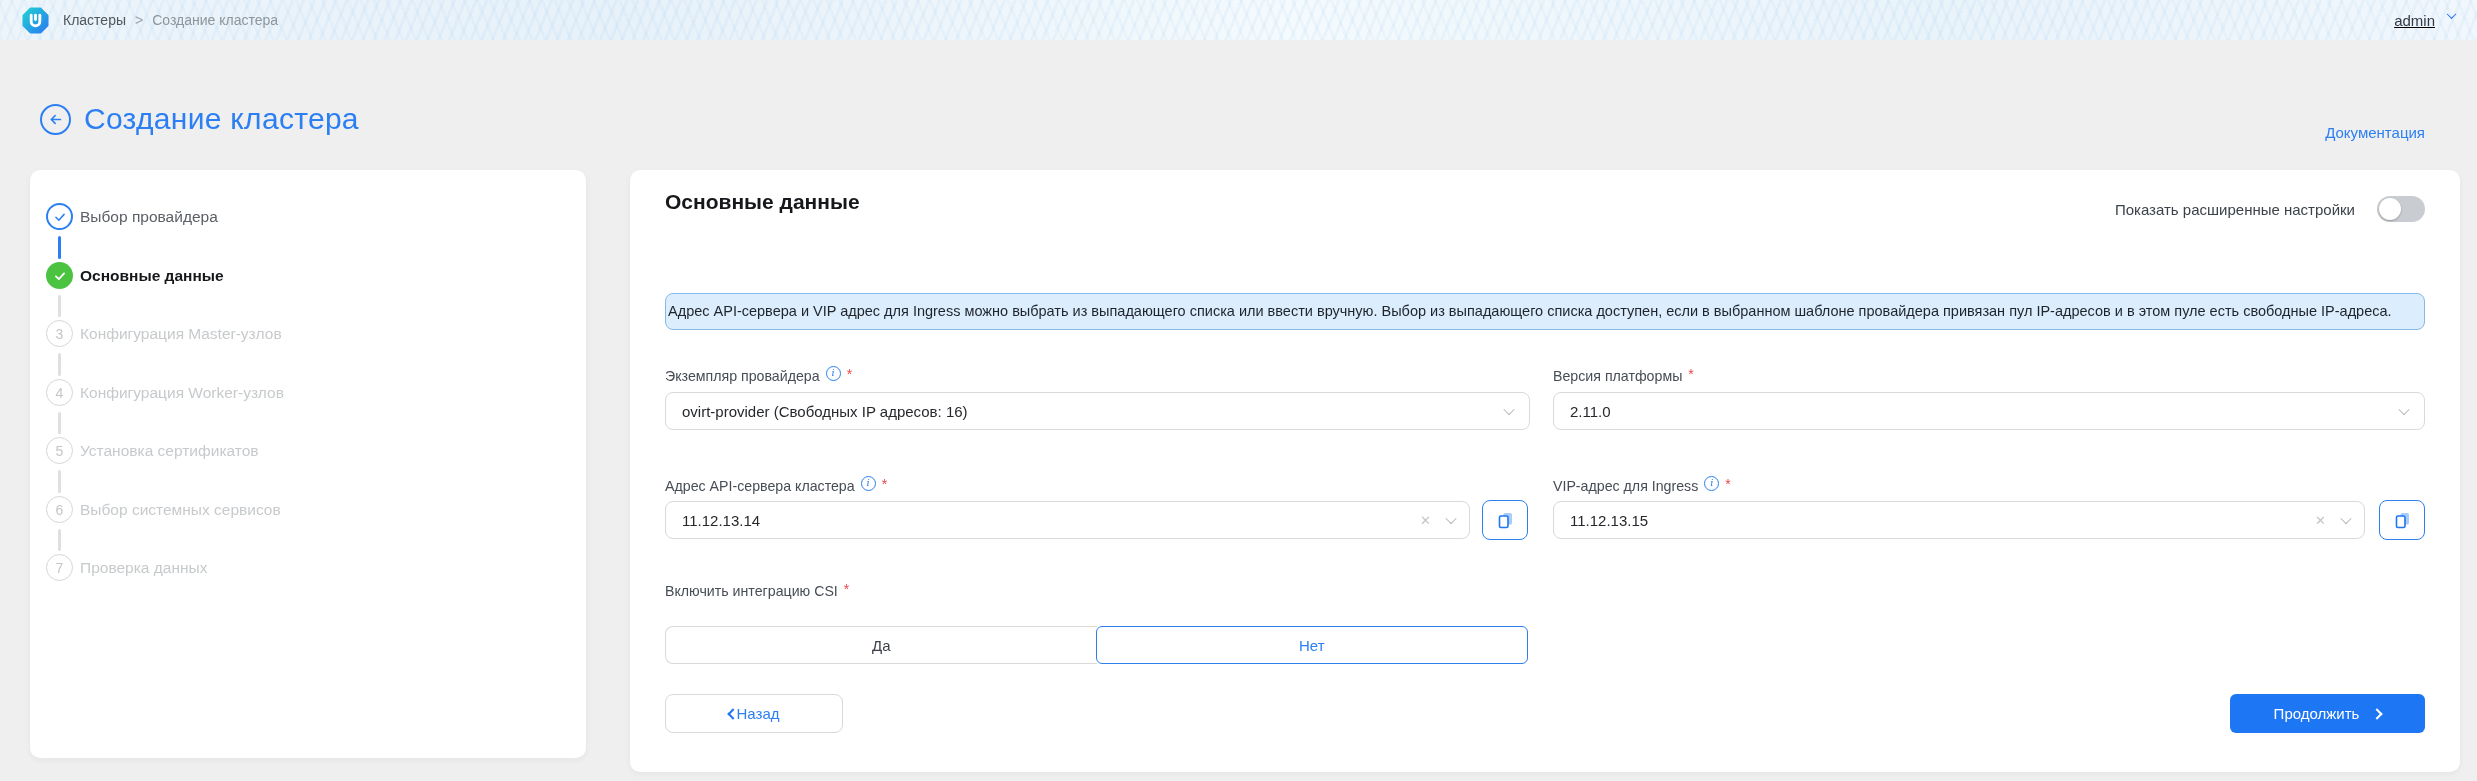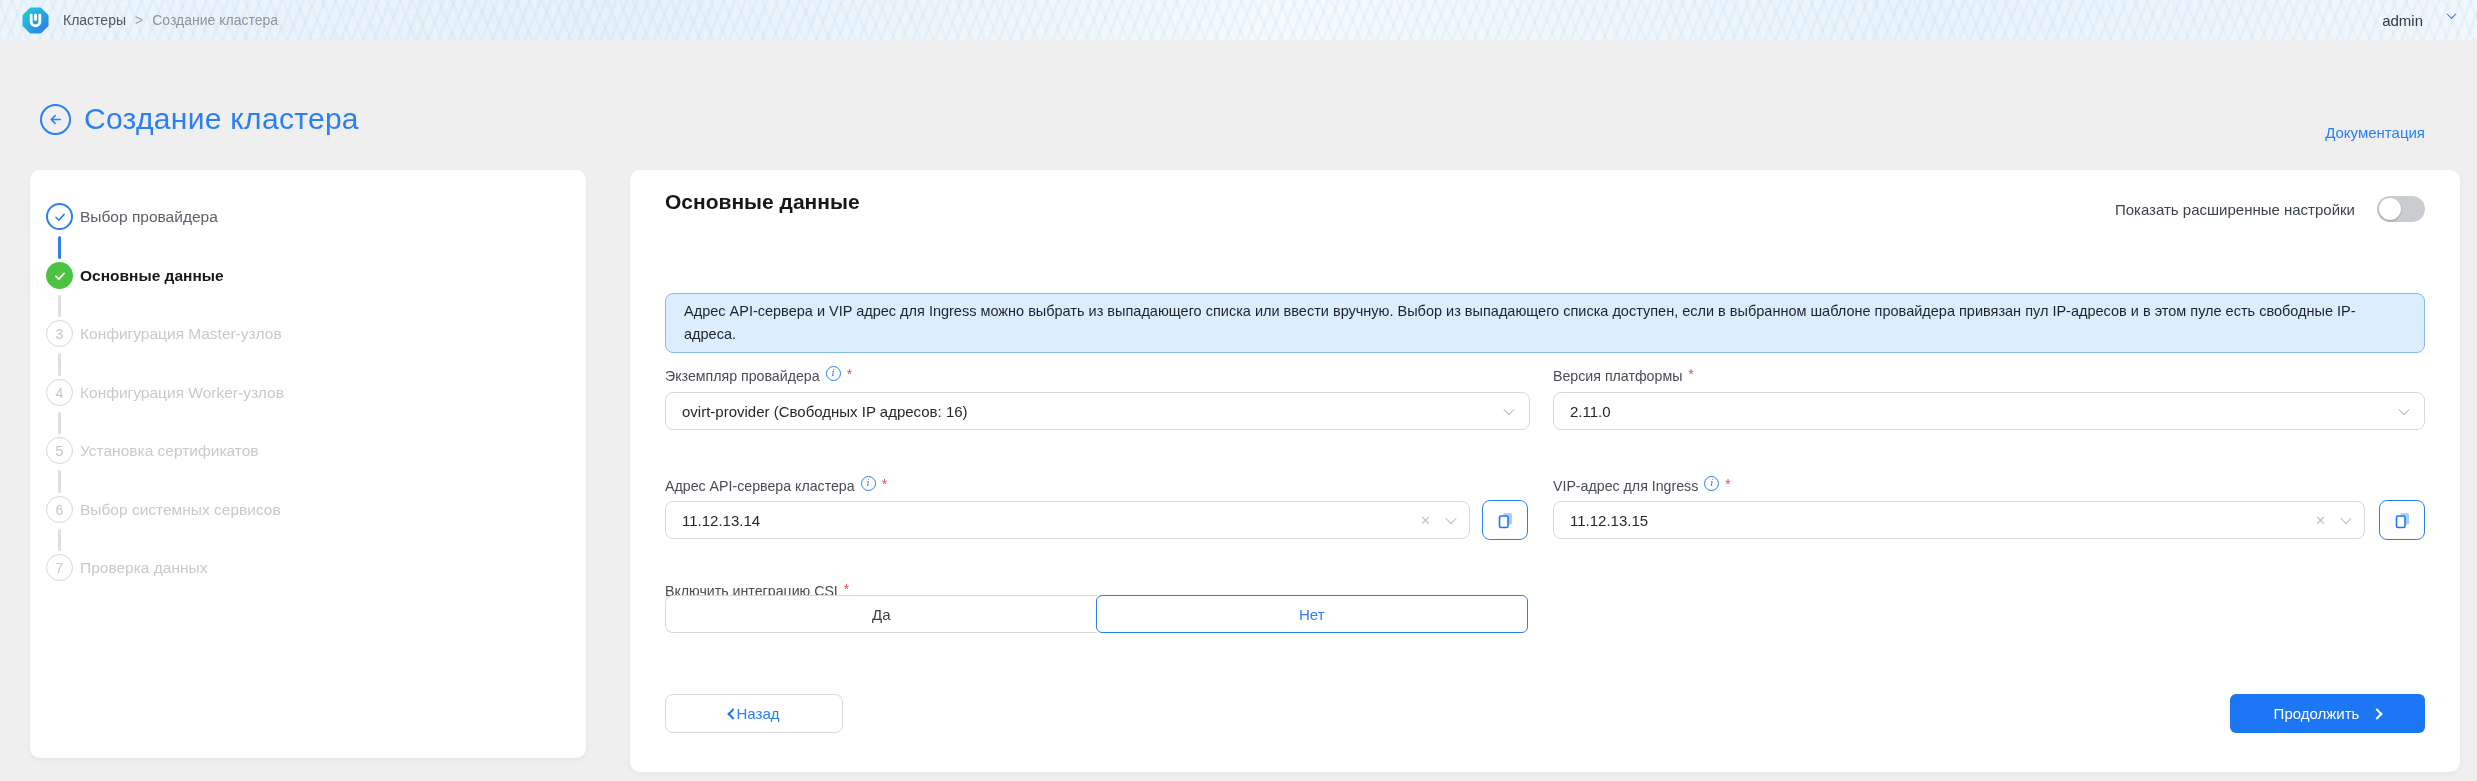--- a/index.html
+++ b/index.html
@@ -10,21 +10,21 @@
   .topbar { position:absolute; left:0; top:0; width:2477px; height:40px;
     background:
       repeating-linear-gradient(112deg, rgba(140,190,235,.10) 0 3px, rgba(255,255,255,0) 3px 10px),
       repeating-linear-gradient(68deg, rgba(140,190,235,.08) 0 3px, rgba(255,255,255,0) 3px 12px),
       linear-gradient(100deg,#edf5fb 0%,#e7f1f9 25%,#f4fafd 52%,#e9f3fa 78%,#f1f7fc 100%);
     display:flex; align-items:center; padding:0 22px; }
   .logo { width:27px; height:27px; margin-right:14px; flex:0 0 auto; }
   .crumb-root { font-size:14px; color:#51575d; }
   .crumb-sep { font-size:14px; color:#9aa0a6; margin:0 9px; }
   .crumb-cur { font-size:14px; color:#8e959b; }
-  .user-menu { margin-left:auto; display:flex; align-items:flex-start; gap:25px; cursor:pointer; }
+  .user-menu { margin-left:auto; display:flex; align-items:flex-start; gap:13px; cursor:pointer;text-decoration:underline; }
   .user-name { font-size:15px; color:#333a45; }
   .chev { display:inline-block; width:8px; height:8px;
     border-right:1.7px solid #b3b7bc; border-bottom:1.7px solid #b3b7bc;
     transform:rotate(45deg) translate(-1px,-1px); }
   .chev.blue { border-color:#1d76f3; width:7px; height:7px; }
   .chev-left { display:inline-block; width:8px; height:8px;
     border-left:2px solid #1d76f3; border-bottom:2px solid #1d76f3; transform:rotate(45deg); }
   .chev-right { display:inline-block; width:8px; height:8px;
     border-right:2px solid #fff; border-top:2px solid #fff; transform:rotate(45deg); }
 
@@ -64,21 +64,21 @@
     font-weight:bold; color:#16181b; }
   .toggle-row { position:absolute; right:35px; top:26px; display:flex; align-items:center; gap:22px;text-align:right; }
   .toggle-label { font-size:15px; color:#3c424a; }
   .switch { width:48px; height:26px; border-radius:13px; background:#c9ccd0;
     position:relative; cursor:pointer; }
   .knob { position:absolute; left:2px; top:2px; width:22px; height:22px;
     border-radius:50%; background:#fff; box-shadow:0 1px 2px rgba(0,0,0,.25); }
 
   .banner { position:absolute; left:35px; right:35px; top:123px;
     background:#dcedfd; border:1px solid #86b9e6; border-radius:8px;
-    padding:6px 18px; font-size:14.5px; line-height:23px; color:#1e242b; }
+    padding:6px 2px; font-size:14.5px; line-height:23px; color:#1e242b; }
 
   .flabel { position:absolute; height:20px; font-size:14.2px; color:#474c55;
     display:flex; align-items:center; gap:6px; white-space:nowrap; }
   .req { color:#e8464a; font-size:14px; transform:translateY(-2px); }
   .info-icon { width:15px; height:15px; border:1.2px solid #2b7ff2; border-radius:50%;
     color:#2b7ff2; font-size:10px; line-height:12px; text-align:center;
     display:inline-block; transform:translateY(-3px); cursor:pointer;
     font-family:"DejaVu Serif", serif; font-style:italic; }
 
   .select { position:absolute; height:38px; border:1px solid #d9d9d9; border-radius:8px;
@@ -87,21 +87,21 @@
 
   .combo { position:absolute; height:38px; border:1px solid #d9d9d9; border-radius:8px;
     background:#fff; display:flex; align-items:center; padding:0 14px 0 16px; gap:16px; }
   .combo input { flex:1; border:none; outline:none; font-size:15px; color:#26282c;
     font-family:"Liberation Sans", sans-serif; background:transparent; min-width:0; }
   .clear { font-size:13px; color:#c2c5c9; cursor:pointer; line-height:1; }
   .copy-btn { position:absolute; width:46px; height:40px; border:1.5px solid #2b7ff2;
     border-radius:8px; background:#fff; display:flex; align-items:center;
     justify-content:center; cursor:pointer; }
 
-  .seg { position:absolute; left:35px; top:425px; width:863px; height:38px; display:flex; }
+  .seg { position:absolute; left:35px; top:456px; width:863px; height:38px; display:flex; }
   .seg-btn { flex:1; background:#fff; font-size:15px; cursor:pointer;
     font-family:"Liberation Sans", sans-serif; }
   .seg-btn.yes { border:1px solid #d9d9d9; border-radius:8px 0 0 8px;
     border-right:none; color:#3c4148; }
   .seg-btn.no { border:1.5px solid #2b7ff2; border-radius:6px; color:#2b7ff2; margin-left:-1px; }
 
   .back-btn { position:absolute; left:35px; top:524px; width:178px; height:39px;
     background:#fff; border:1px solid #d9d9d9; border-radius:8px;
     display:flex; align-items:center; justify-content:center; 
     font-size:15px; color:#2b7ff2; cursor:pointer;

